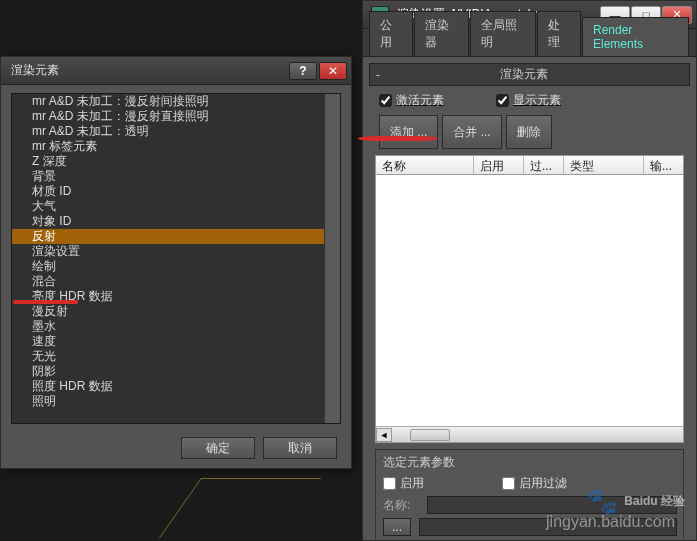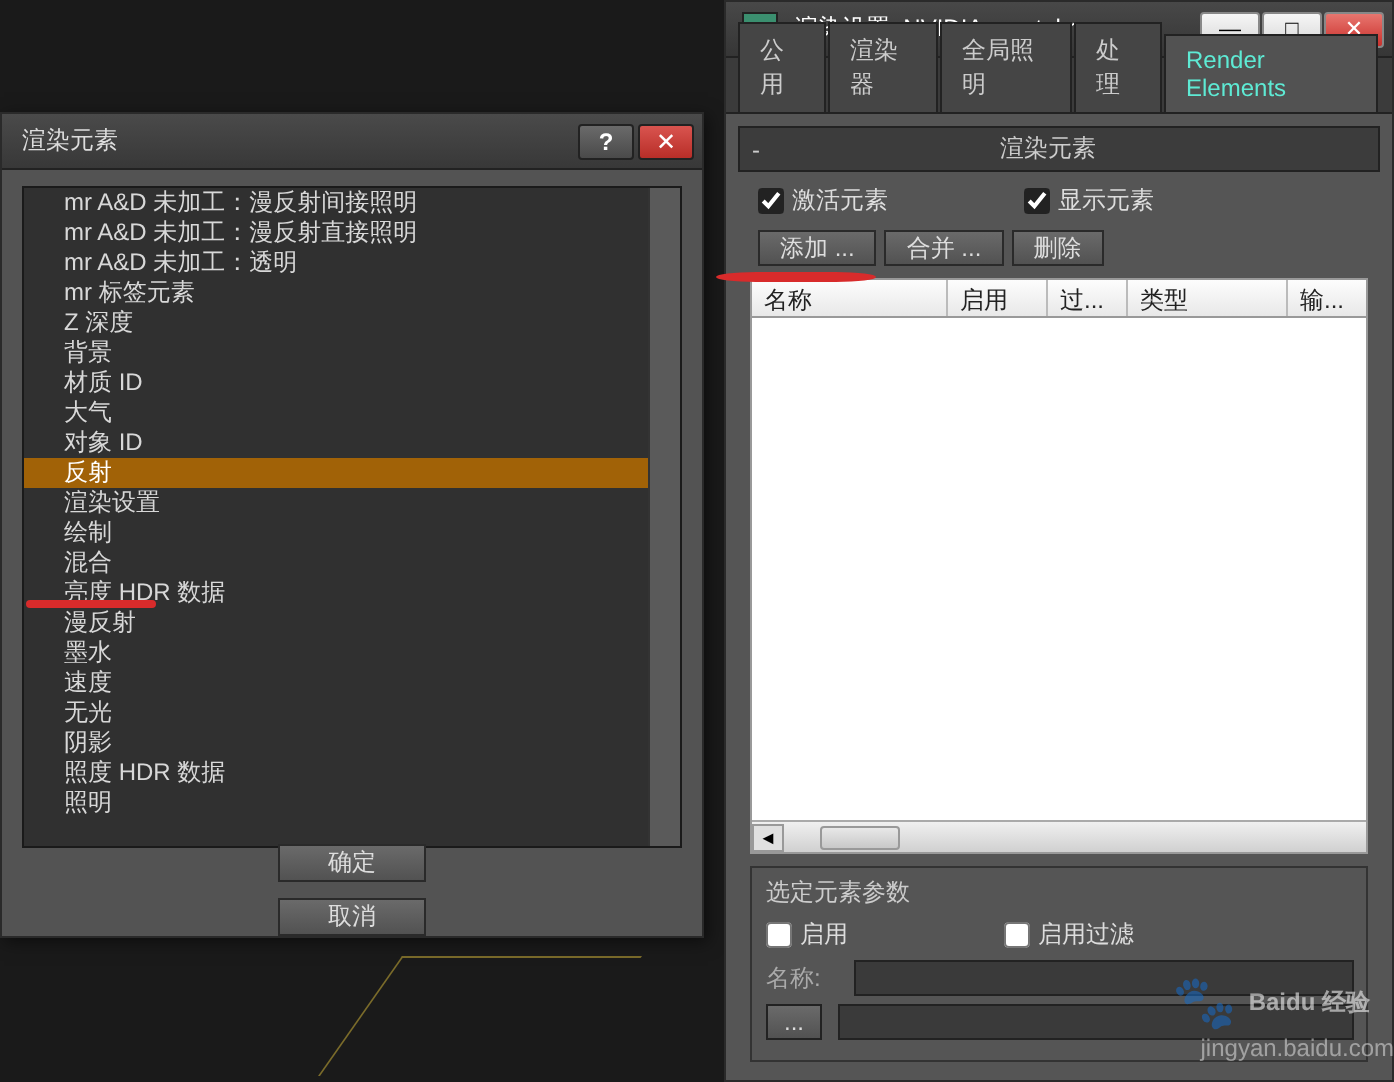--- a/index.html
+++ b/index.html
@@ -13,67 +13,67 @@
 .dlg-btn { width: 28px; height: 18px; background: linear-gradient(#6a6a6a, #4a4a4a); border: 1px solid #222; border-radius: 2px; display: flex; align-items: center; justify-content: center; color: #fff; cursor: pointer; }
 .dlg-btn.close { background: linear-gradient(#d9544f, #b82e28); }
 .dlg-btn.help { font-weight: bold; }
 
 .listbox { position: absolute; left: 10px; top: 36px; right: 10px; bottom: 44px; background: #303030; border: 1px solid #1a1a1a; overflow: hidden; }
 .listbox-inner { position: absolute; inset: 0 16px 0 0; overflow-y: auto; }
 .list-item { padding: 0 20px; color: #d8d8d8; line-height: 15px; cursor: pointer; white-space: nowrap; }
 .list-item.selected { background: #a16207; color: #fff; }
 .list-scroll { position: absolute; right: 0; top: 0; bottom: 0; width: 16px; background: #5a5a5a; border-left: 1px solid #333; }
 
-.dlg-footer { position: absolute; left: 0; right: 0; bottom: 0; height: 40px; display: flex; justify-content: flex-end; align-items: center; gap: 8px; padding: 0 14px; flex-direction: column; }
+.dlg-footer { position: absolute; left: 0; right: 0; bottom: 0; height: 40px; display: flex; justify-content: flex-end; align-items: center; gap: 8px; padding: 0 14px; }
 .btn { min-width: 74px; height: 22px; background: linear-gradient(#6a6a6a, #525252); border: 1px solid #2a2a2a; color: #ddd; cursor: pointer; }
 
 .red-mark1 { position: absolute; left: 12px; top: 243px; width: 65px; height: 4px; background: #d82b2b; border-radius: 2px; }
 
 
 .win-right { position: absolute; right: 0; top: 0; width: 335px; height: 541px; background: #555; border: 1px solid #2a2a2a; }
 .win-titlebar { height: 28px; background: linear-gradient(#484848, #363636); display: flex; align-items: center; padding: 0 4px; border-bottom: 1px solid #222; }
 .win-icon { width: 18px; height: 18px; background: #3b8f6f; border: 1px solid #222; margin: 0 4px; }
 .win-title { color: #fff; flex: 1; padding-left: 4px; }
 .win-btns { display: flex; gap: 1px; }
 .win-btn { width: 30px; height: 18px; background: linear-gradient(#f6f6f6, #d8d8d8); border: 1px solid #888; border-radius: 2px; display: flex; align-items: center; justify-content: center; font-size: 11px; cursor: pointer; }
 .win-btn.close { background: linear-gradient(#e8766f, #c9302c); color: #fff; }
 
 .tabbar { height: 28px; background: #3b3b3b; display: flex; align-items: flex-end; padding: 0 6px; border-bottom: 1px solid #222; }
 .tab { padding: 5px 10px; color: #ccc; background: #454545; border: 1px solid #222; border-bottom: none; margin-right: 1px; cursor: pointer; font-size: 12px; }
 .tab.active { background: #525252; color: #5eead4; }
 
 .panel-body { padding: 6px; }
 .group-hdr { background: #3c3c3c; border: 1px solid #222; padding: 2px 6px; color: #ccc; display: flex; align-items: center; }
 .group-hdr .dash { margin-right: 120px; }
-.chk-row { display: flex; gap: 68px; padding: 6px 10px; }
+.chk-row { display: flex; gap: 52px; padding: 6px 10px; text-decoration: underline; }
 .chk { display: flex; align-items: center; gap: 4px; color: #ddd; cursor: pointer; }
 .chk input { accent-color: #222; }
 
 .btn-row { display: flex; gap: 4px; padding: 0 10px 4px 10px; }
-.btn2 { height: 18px; padding: 0 10px; background: linear-gradient(#6a6a6a, #525252); border: 1px solid #2a2a2a; color: #ddd; cursor: pointer; font-size: 12px; }
+.btn2 { height: 34px; padding: 0 10px; background: linear-gradient(#6a6a6a, #525252); border: 1px solid #2a2a2a; color: #ddd; cursor: pointer; font-size: 12px; }
 
 .red-mark2 { position: absolute; left: 358px; top: 136px; width: 80px; height: 5px; background: #d82b2b; border-radius: 50%/100%; }
 
 .table-hdr { display: flex; background: linear-gradient(#fdfdfd, #e8e8e8); border: 1px solid #999; height: 20px; margin: 2px 6px 0 6px; }
 .th { padding: 2px 6px; border-right: 1px solid #bbb; color: #222; font-size: 12px; }
 .table-body { margin: 0 6px; height: 268px; background: #fff; border: 1px solid #999; border-top: none; position: relative; }
 .hscroll { position: absolute; left: 0; right: 0; bottom: 0; height: 16px; background: linear-gradient(#f0f0f0, #d0d0d0); border-top: 1px solid #aaa; display: flex; align-items: center; }
 .hscroll .thumb { width: 40px; height: 12px; background: linear-gradient(#e8e8e8, #c8c8c8); border: 1px solid #999; border-radius: 2px; margin-left: 18px; }
 .hscroll .arr { width: 16px; height: 14px; border: 1px solid #999; background: #e0e0e0; display: flex; align-items: center; justify-content: center; font-size: 9px; }
 
 .sel-group { margin: 6px; border: 1px solid #333; padding: 4px 6px 6px 7px; }
 .sel-title { color: #ccc; margin-bottom: 4px; }
 .sel-row { display: flex; align-items: center; gap: 8px; margin-bottom: 4px; }
 .lbl { color: #aaa; width: 36px; }
 .txt { flex: 1; height: 18px; background: #3a3a3a; border: 1px solid #222; }
 .dots { width: 28px; height: 18px; background: linear-gradient(#6a6a6a,#525252); border: 1px solid #222; color: #ddd; cursor: pointer; }
 
 .watermark { position: absolute; right: 12px; bottom: 24px; color: rgba(255,255,255,0.55); font-size: 22px; font-weight: bold; display: flex; align-items: center; gap: 6px; pointer-events: none; }
 .watermark .paw { font-size: 26px; }
-.watermark2 { position: absolute; right: 0; bottom: 10px; color: rgba(255,255,255,0.45); font-size: 12px; pointer-events: none; }
+.watermark2 { position: absolute; right: 22px; bottom: 10px; color: rgba(255,255,255,0.45); font-size: 16px; pointer-events: none; }
 
 .viewport-line { position: absolute; left: 180px; top: 478px; width: 120px; height: 60px; border-left: 1px solid #7a6b2a; border-top: 1px solid #7a6b2a; transform: skewX(-35deg); pointer-events: none; }
 </style>
 </head>
 <body>
 
 <div class="viewport-line"></div>
 
 <div class="dlg-left">
   <div class="dlg-titlebar">

